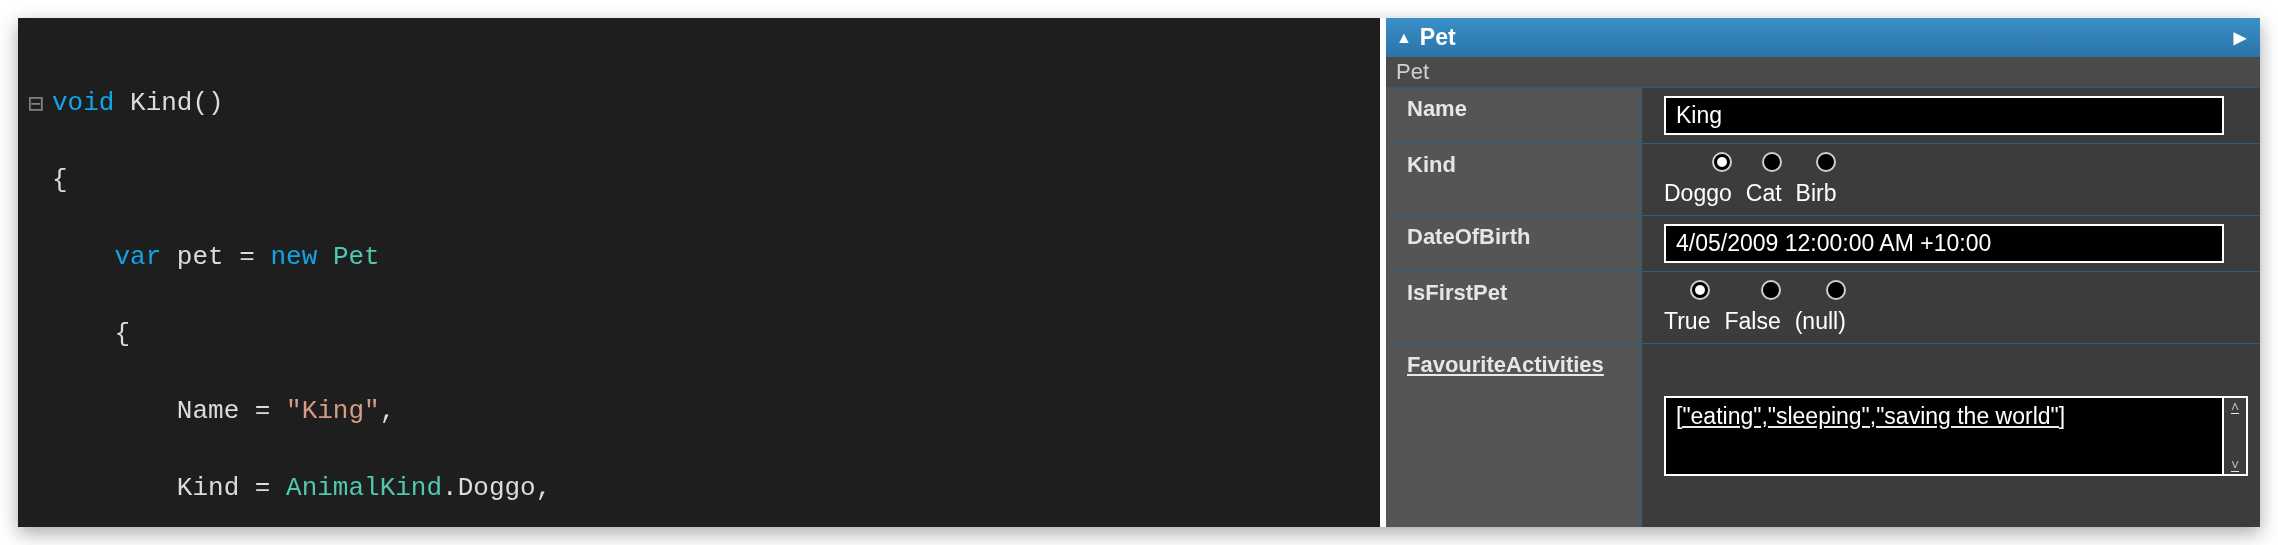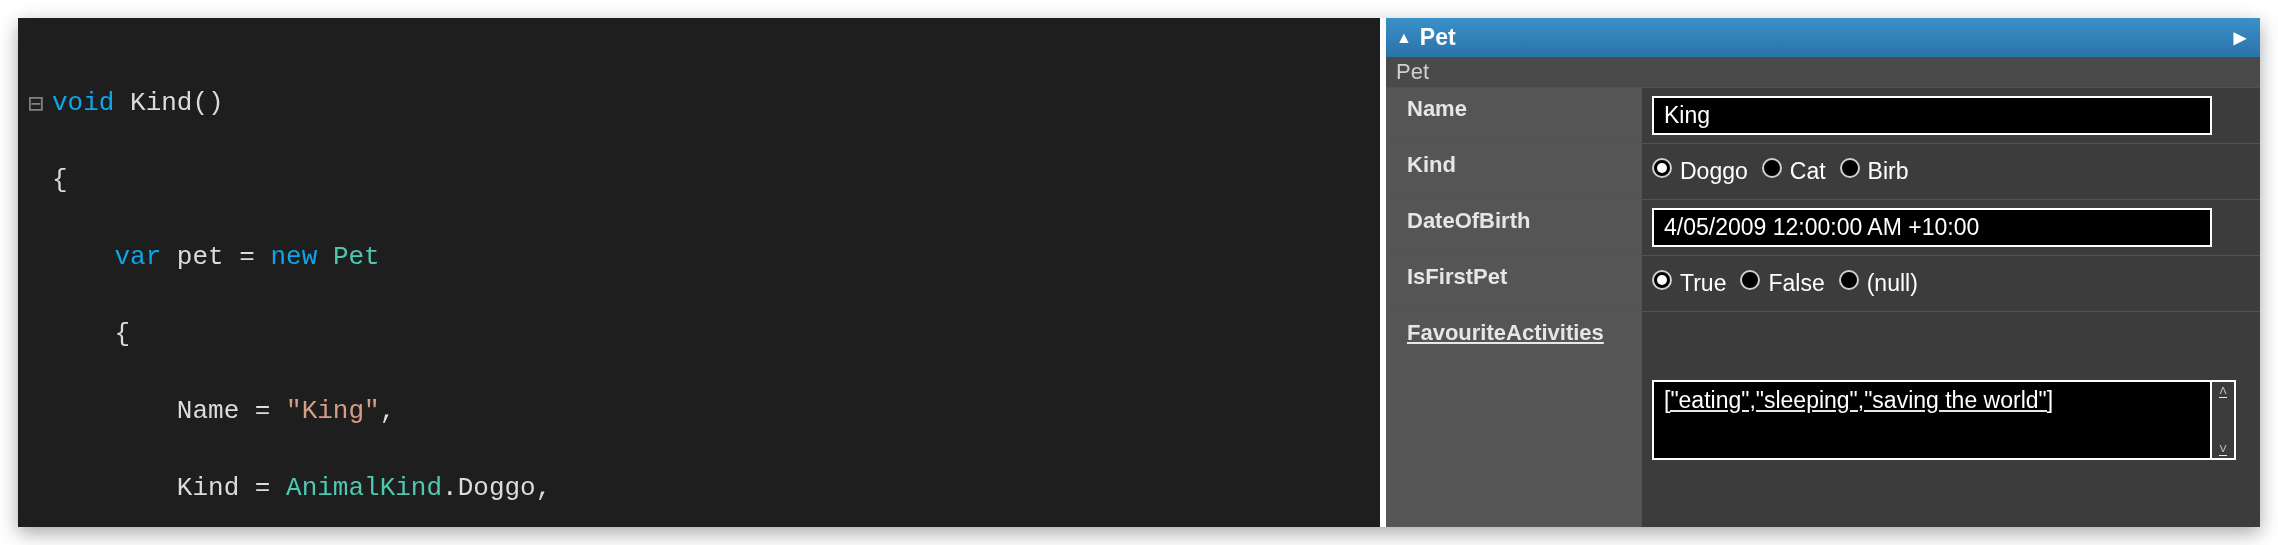--- a/index.html
+++ b/index.html
@@ -85,44 +85,46 @@
     align-items: flex-start;
   }
   .cell-value {
     flex: 1;
     background: #3c3c3c;
     padding: 8px 10px;
     display: flex;
     align-items: center;
     gap: 14px;
     flex-wrap: wrap;
+    margin-left: 12px;
   }
   .txtin {
     background: #000;
     color: #fff;
     border: 2px solid #fff;
     font-family: "Segoe UI", sans-serif;
     font-size: 23px;
     padding: 4px 10px;
     width: 560px;
     outline: none;
   }
   .txtin.tall {
     height: 80px;
     resize: none;
     width: 560px;
     line-height: 1.25;
   }
   .radio-opt {
     display: inline-flex;
-    align-items: flex-start;
+    align-items: flex-end;
     gap: 8px;
     color: #fff;
     font-size: 23px;
     cursor: pointer;
+    flex-direction: column;
   }
   .rdot {
     width: 20px; height: 20px;
     border: 2px solid #cfcfcf;
     border-radius: 50%;
     display: inline-flex;
     align-items: center; justify-content: center;
     background: #000;
   }
   .rdot.sel::after {

